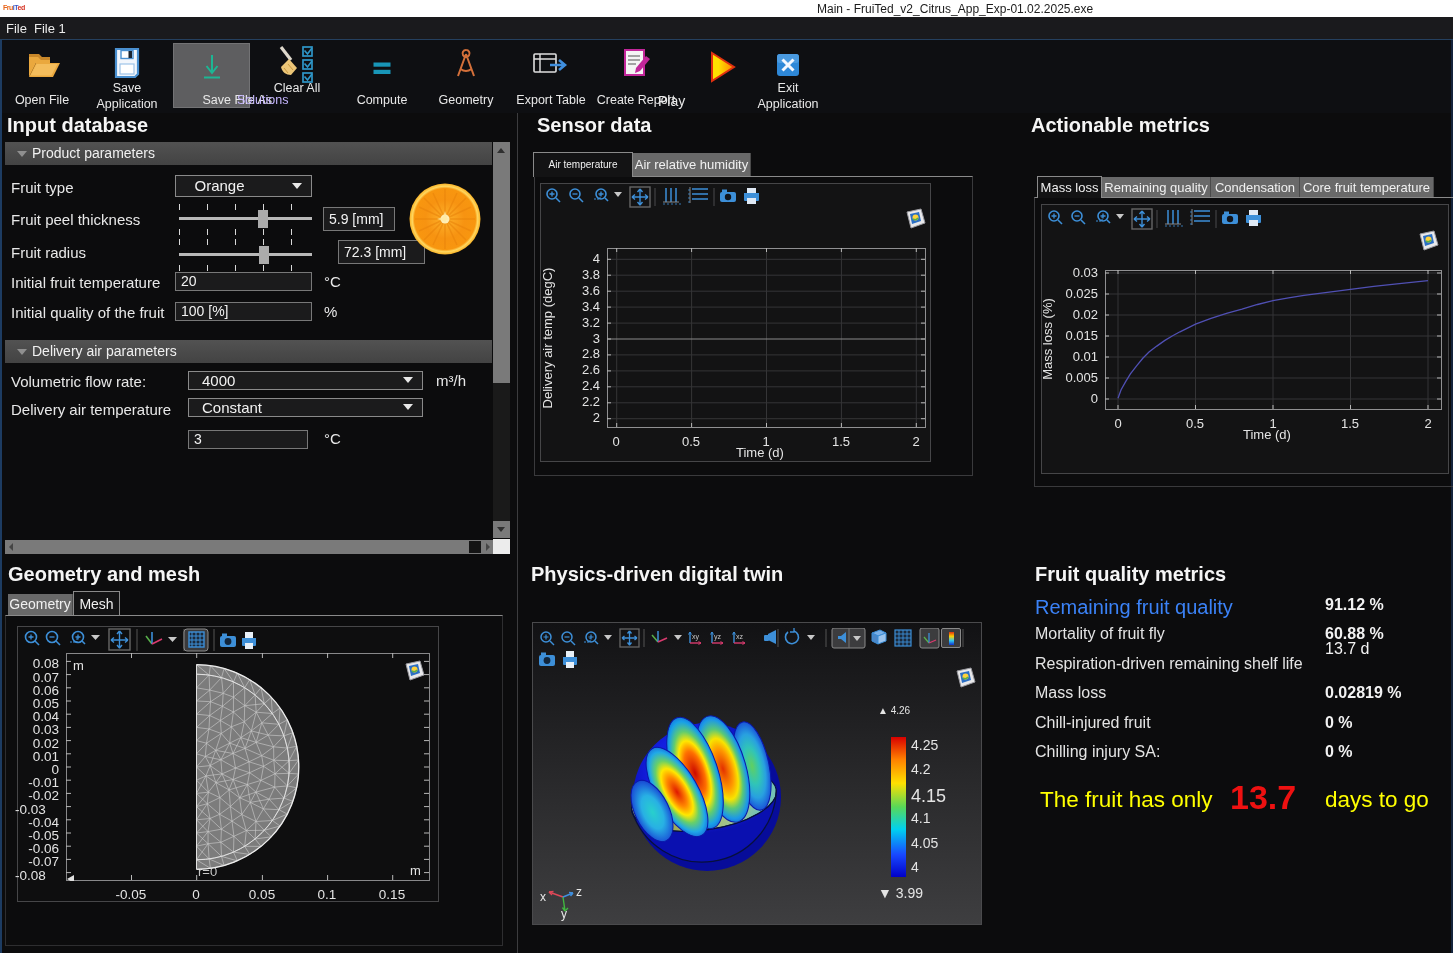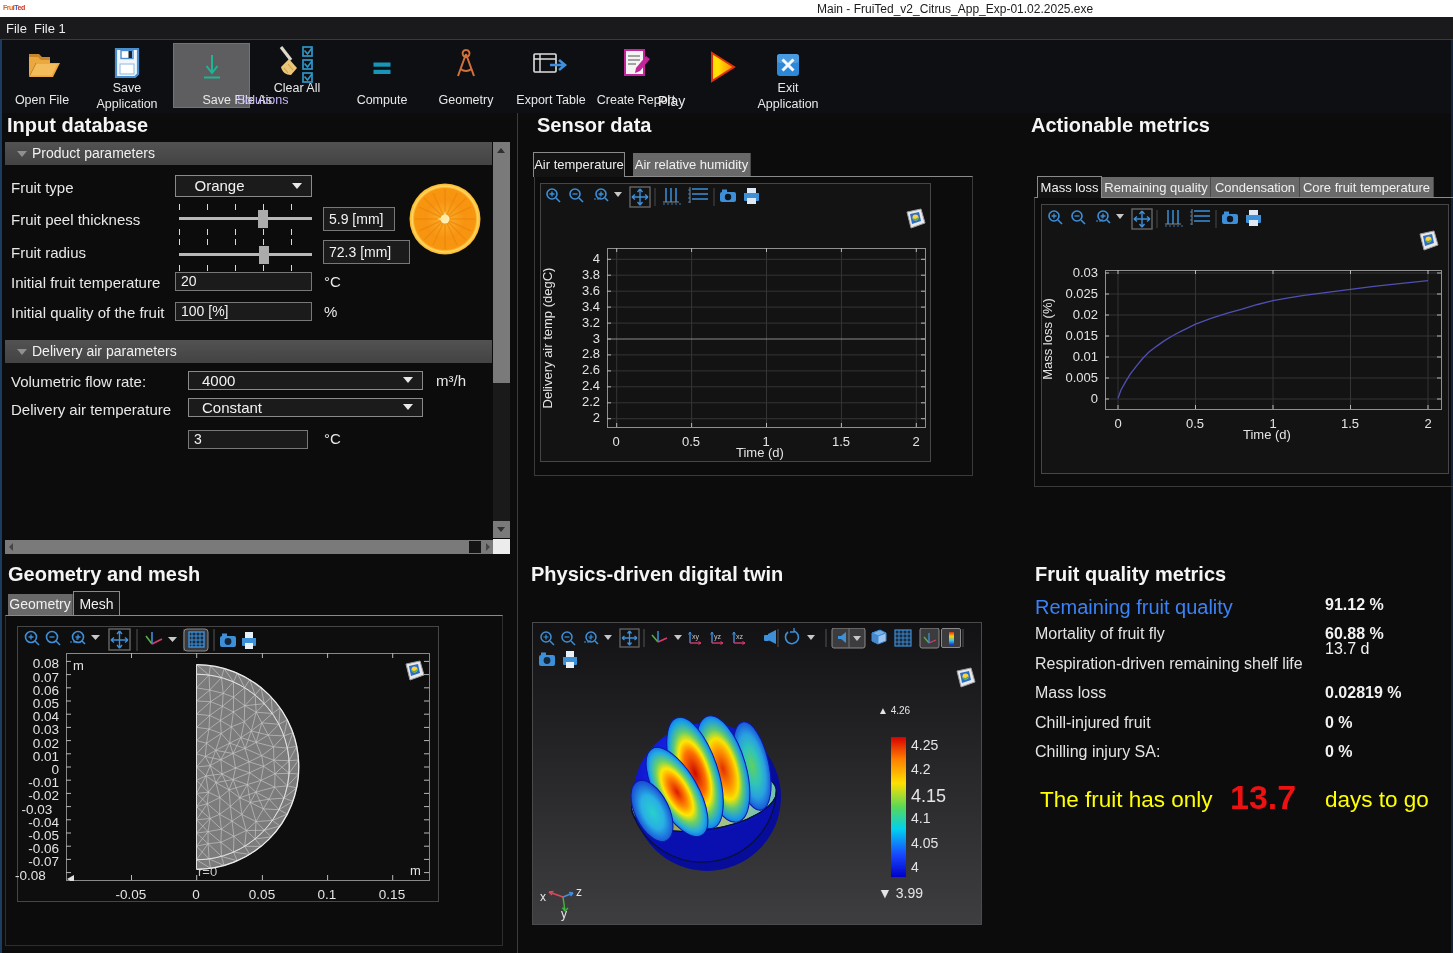--- a/index.html
+++ b/index.html
@@ -147,21 +147,21 @@
 <div class="tick" style="left:235px;top:239px;height:6px"></div>
 <div class="tick" style="left:263px;top:239px;height:6px"></div>
 <div class="tick" style="left:291px;top:239px;height:6px"></div>
 <div class="abs" style="left:179px;top:253px;width:133px;height:3px;background:#b8b8b8"></div>
 <div class="abs" style="left:259px;top:246px;width:10px;height:18px;background:#ababab"></div>
 <div class="tick" style="left:179px;top:265px;height:6px"></div>
 <div class="tick" style="left:207px;top:265px;height:6px"></div>
 <div class="tick" style="left:235px;top:265px;height:6px"></div>
 <div class="tick" style="left:263px;top:265px;height:6px"></div>
 <div class="tick" style="left:291px;top:265px;height:6px"></div>
-<div class="inp" style="left:323px;top:240px;width:87px;height:24px;line-height:22px">72.3 [mm]</div>
+<div class="inp" style="left:338px;top:240px;width:87px;height:24px;line-height:22px">72.3 [mm]</div>
 <svg class="abs" style="left:409px;top:183px" width="72" height="72" viewBox="0 0 72 72">
 <defs>
       <radialGradient id="og" cx="0.5" cy="0.5">
         <stop offset="0" stop-color="#ffce67"></stop>
         <stop offset="0.12" stop-color="#fcab25"></stop>
         <stop offset="0.55" stop-color="#f79311"></stop>
         <stop offset="0.86" stop-color="#f8960f"></stop>
         <stop offset="0.92" stop-color="#ffd75e"></stop>
         <stop offset="1" stop-color="#f9b124"></stop>
       </radialGradient>
@@ -194,21 +194,21 @@
     <div class="abs" style="left:0;top:379px;width:17px;height:17px;background:#7a7a7a"></div>
     <div class="abs" style="left:4px;top:385px;width:0;height:0;border-left:4.5px solid transparent;border-right:4.5px solid transparent;border-top:5px solid #303030"></div>
   </div>
 <div class="abs" style="left:5px;top:540px;width:488px;height:14px;background:#7a7a7a">
     <div class="abs" style="left:4px;top:3px;width:0;height:0;border-top:4px solid transparent;border-bottom:4px solid transparent;border-right:4.5px solid #454545"></div>
     <div class="abs" style="left:464px;top:1px;width:12px;height:12px;background:#141414"></div>
     <div class="abs" style="left:481px;top:3px;width:0;height:0;border-top:4px solid transparent;border-bottom:4px solid transparent;border-left:4.5px solid #454545"></div>
   </div>
 <div class="abs" style="left:493px;top:539px;width:17px;height:15px;background:#ececec"></div>
 <div class="panel-title" style="left:537px;top:114px">Sensor data</div>
-<div class="tab on" style="left:533px;top:152px;width:92px;height:25px;line-height:24px;font-size:13px">Air temperature</div>
+<div class="tab on" style="left:533px;top:152px;width:100px;height:25px;line-height:24px;font-size:10px">Air temperature</div>
 <div class="tab off" style="left:633px;top:153px;width:118px;height:23px;line-height:23px;font-size:13px">Air relative humidity</div>
 <div class="abs" style="left:534px;top:176px;width:439px;height:300px;border:1px solid #3a3a3c;border-top:1px solid #8a8a8a"></div>
 <div class="abs" style="left:540px;top:183px;width:391px;height:279px;border:1px solid #464648;background:#131314"></div>
 <svg class="abs" style="left:544px;top:186px" width="220" height="22" viewBox="0 0 220 22">
     <g stroke="#3d8fd8" fill="none" stroke-width="1.6">
       <circle cx="8" cy="8" r="5"></circle>
       <path d="M12 12 l4 4"></path>
       <path d="M5.5 8 h5 M8 5.5 v5" stroke-width="1.3"></path>
       <circle cx="31" cy="8" r="5"></circle>
       <path d="M35 12 l4 4"></path>
@@ -526,21 +526,21 @@
 <div class="ticklbl" style="left:15px;top:670px;width:44px;text-align:right;font-size:13.5px">0.07</div>
 <div class="ticklbl" style="left:15px;top:683px;width:44px;text-align:right;font-size:13.5px">0.06</div>
 <div class="ticklbl" style="left:15px;top:696px;width:44px;text-align:right;font-size:13.5px">0.05</div>
 <div class="ticklbl" style="left:15px;top:709px;width:44px;text-align:right;font-size:13.5px">0.04</div>
 <div class="ticklbl" style="left:15px;top:722px;width:44px;text-align:right;font-size:13.5px">0.03</div>
 <div class="ticklbl" style="left:15px;top:736px;width:44px;text-align:right;font-size:13.5px">0.02</div>
 <div class="ticklbl" style="left:15px;top:749px;width:44px;text-align:right;font-size:13.5px">0.01</div>
 <div class="ticklbl" style="left:15px;top:762px;width:44px;text-align:right;font-size:13.5px">0</div>
 <div class="ticklbl" style="left:15px;top:775px;width:44px;text-align:right;font-size:13.5px">-0.01</div>
 <div class="ticklbl" style="left:15px;top:788px;width:44px;text-align:right;font-size:13.5px">-0.02</div>
-<div class="ticklbl" style="left:15px;top:802px;width:44px;text-align:center;font-size:13.5px">-0.03</div>
+<div class="ticklbl" style="left:15px;top:802px;width:44px;text-align:left;font-size:13.5px">-0.03</div>
 <div class="ticklbl" style="left:15px;top:815px;width:44px;text-align:right;font-size:13.5px">-0.04</div>
 <div class="ticklbl" style="left:15px;top:828px;width:44px;text-align:right;font-size:13.5px">-0.05</div>
 <div class="ticklbl" style="left:15px;top:841px;width:44px;text-align:right;font-size:13.5px">-0.06</div>
 <div class="ticklbl" style="left:15px;top:854px;width:44px;text-align:right;font-size:13.5px">-0.07</div>
 <div class="ticklbl" style="left:15px;top:868px;width:44px;text-align:left;font-size:13.5px">-0.08</div>
 <div class="ticklbl" style="left:73px;top:658px;font-size:13px">m</div>
 <div class="ticklbl" style="left:410px;top:863px;font-size:13px">m</div>
 <div class="ticklbl" style="left:198px;top:864px;font-size:13px;color:#c8c8c8">r=0</div>
 <svg class="abs" style="left:66px;top:653px" width="364" height="227" viewBox="0 0 364 227">
     <path d="M130.5 11.7 A102.3 102.3 0 0 1 130.5 216.3 Z" fill="#7c7c7c" stroke="none"></path>

